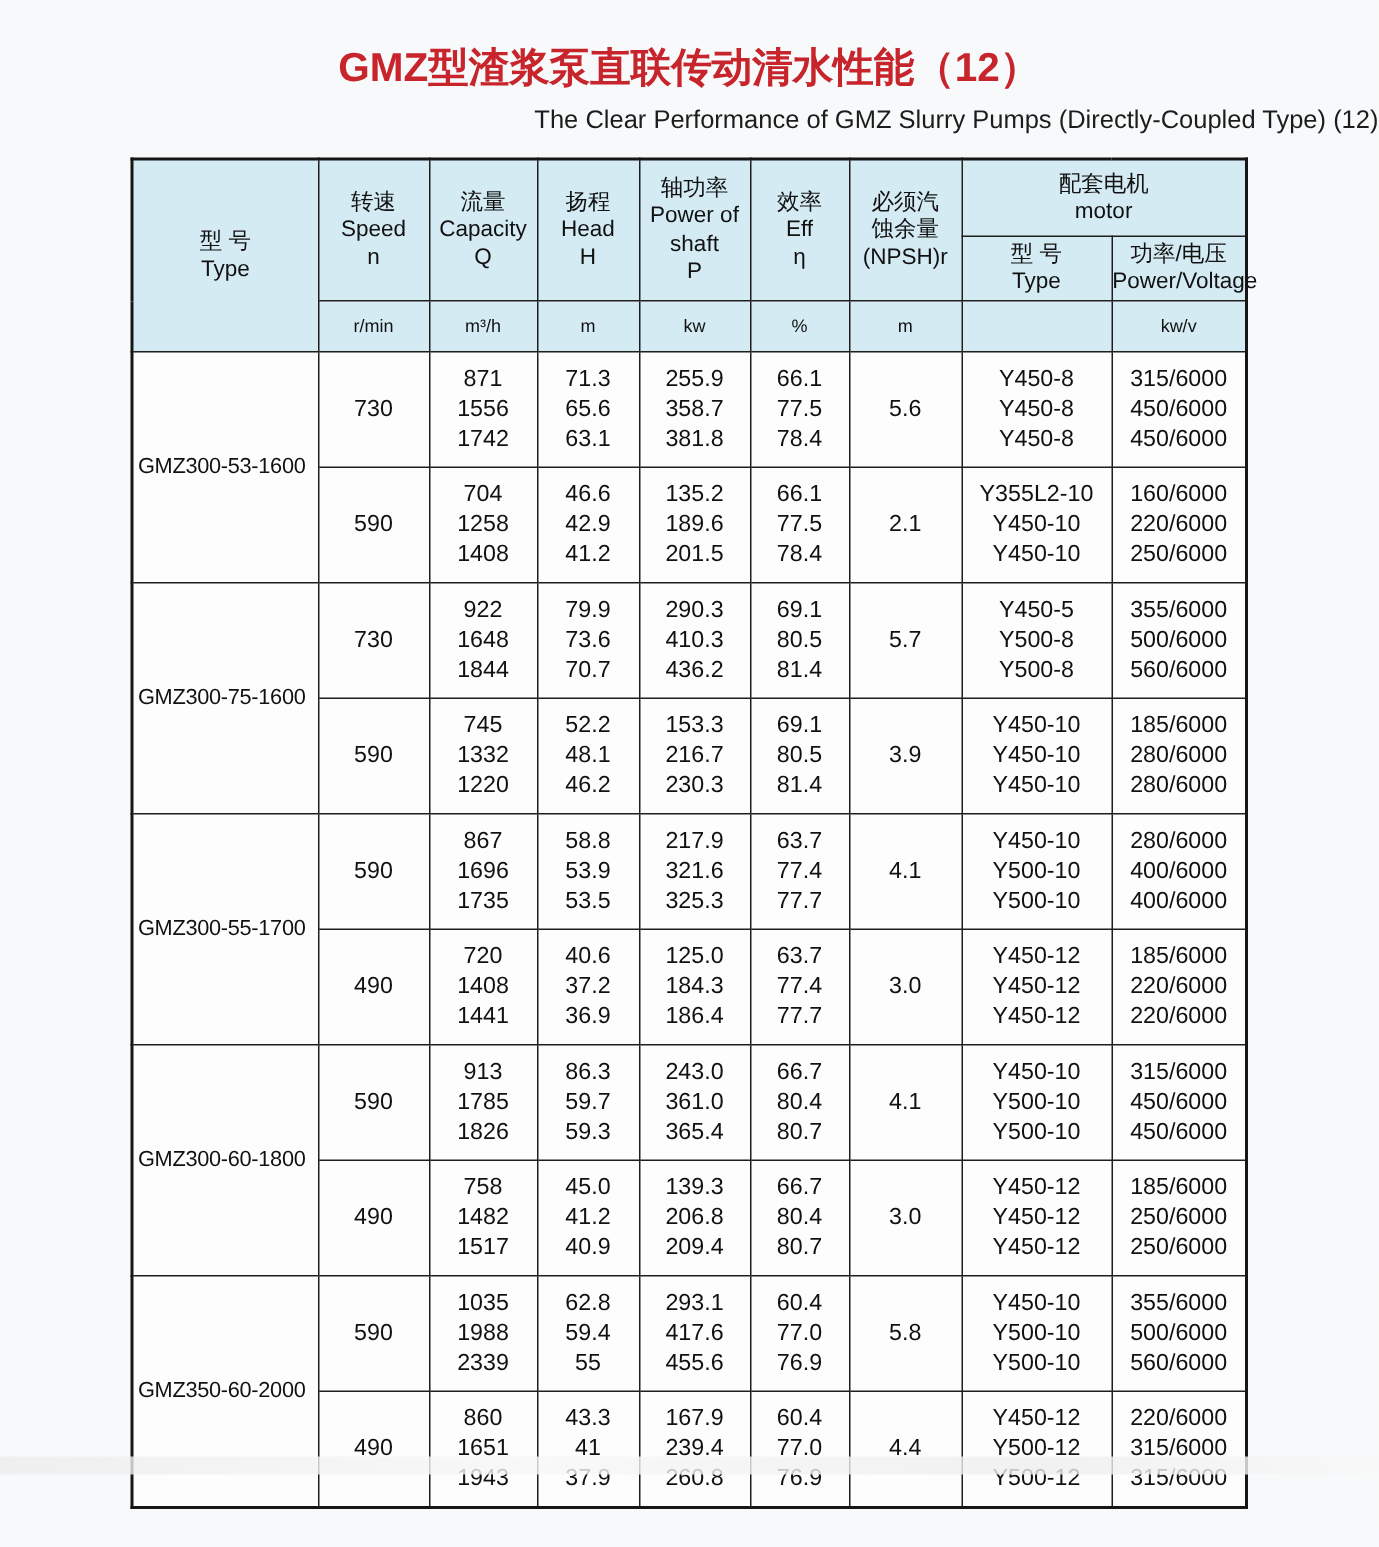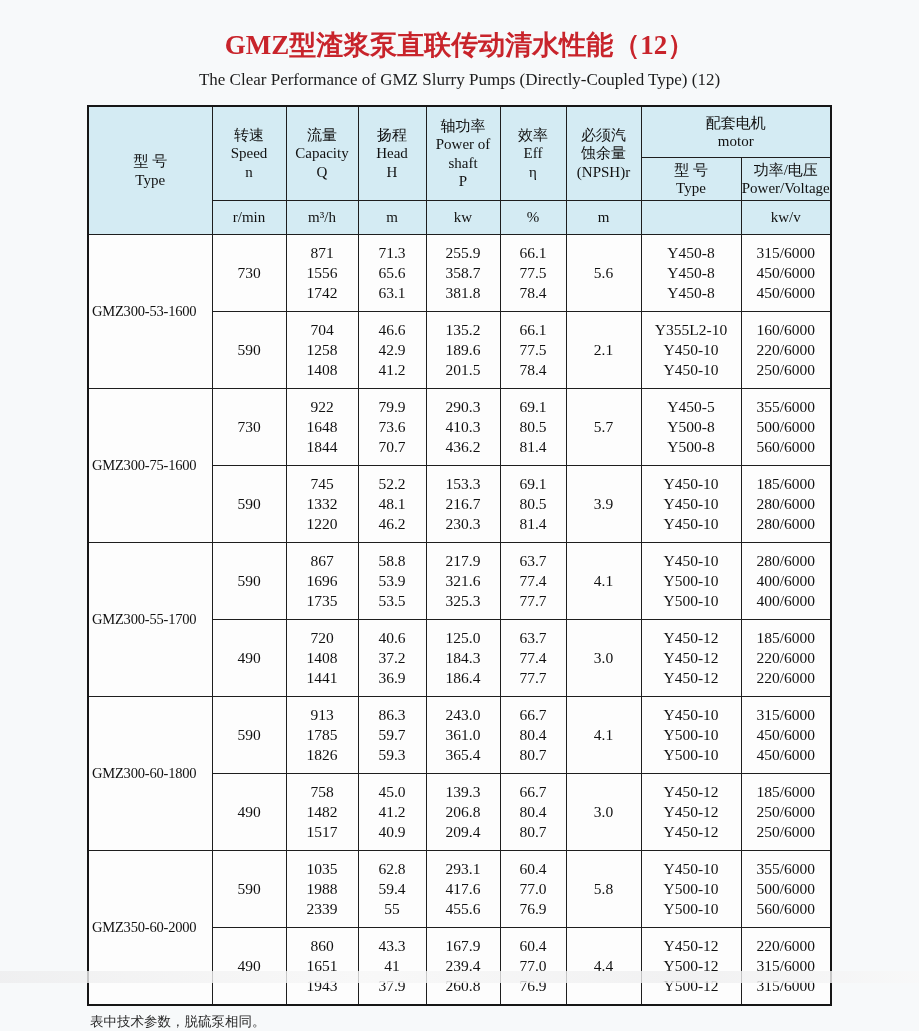--- a/index.html
+++ b/index.html
@@ -2,32 +2,32 @@
 <html><head>
 <meta charset="utf-8">
 <style>
   html, body {
     margin: 0; padding: 0;
     width: 919px; height: 1031px;
     background: #f7f9fa;
     font-family: "Liberation Sans", sans-serif;
     overflow: hidden;
   }
-  .page { position: relative; width: 919px; height: 983px; font-family: Liberation Serif, serif; }
+  .page { position: relative; width: 919px; height: 983px; }
 
   .title {
     text-align: center;
     color: #c8242b;
     font-size: 27px;
     font-weight: 700;
     padding-top: 27px;
     margin: 0;
   }
   .subtitle {
-    text-align: center;
+    text-align: right;
     color: #1c1c1c;
     font-size: 17px;
     margin-top: 7px;
   }
 
   table.perf {
     border-collapse: collapse;
     table-layout: fixed;
     width: 743px;
     margin: 15px auto 0 auto;
@@ -43,21 +43,21 @@
     color: #111;
   }
   thead th {
     background: #d4ebf3;
     font-weight: 400;
     font-size: 15px;
     line-height: 1.22;
   }
   tr.hdr-top th { height: 50px; }
   tr.hdr-sub th { height: 42px; }
-  tr.hdr-units th { height: 33px; font-size: 15px; }
+  tr.hdr-units th { height: 33px; font-size: 12px; }
   tbody td {
     background: #fdfdfd;
     font-size: 15.5px;
     line-height: 1.3;
     height: 76px;
   }
   tbody td.model-cell {
     text-align: left;
     padding-left: 3px;
     font-size: 14.5px;
@@ -361,16 +361,15 @@
           <td>Y450-12
 Y500-12
 Y500-12</td>
           <td>220/6000
 315/6000
 315/6000</td>
         </tr>
       </tbody>
   </table>
 
-  <div class="footnote">表中技术参数，脱硫泵相同。</div>
 
   <div class="bottom-strip"></div>
 </div>
 
 </body></html>

